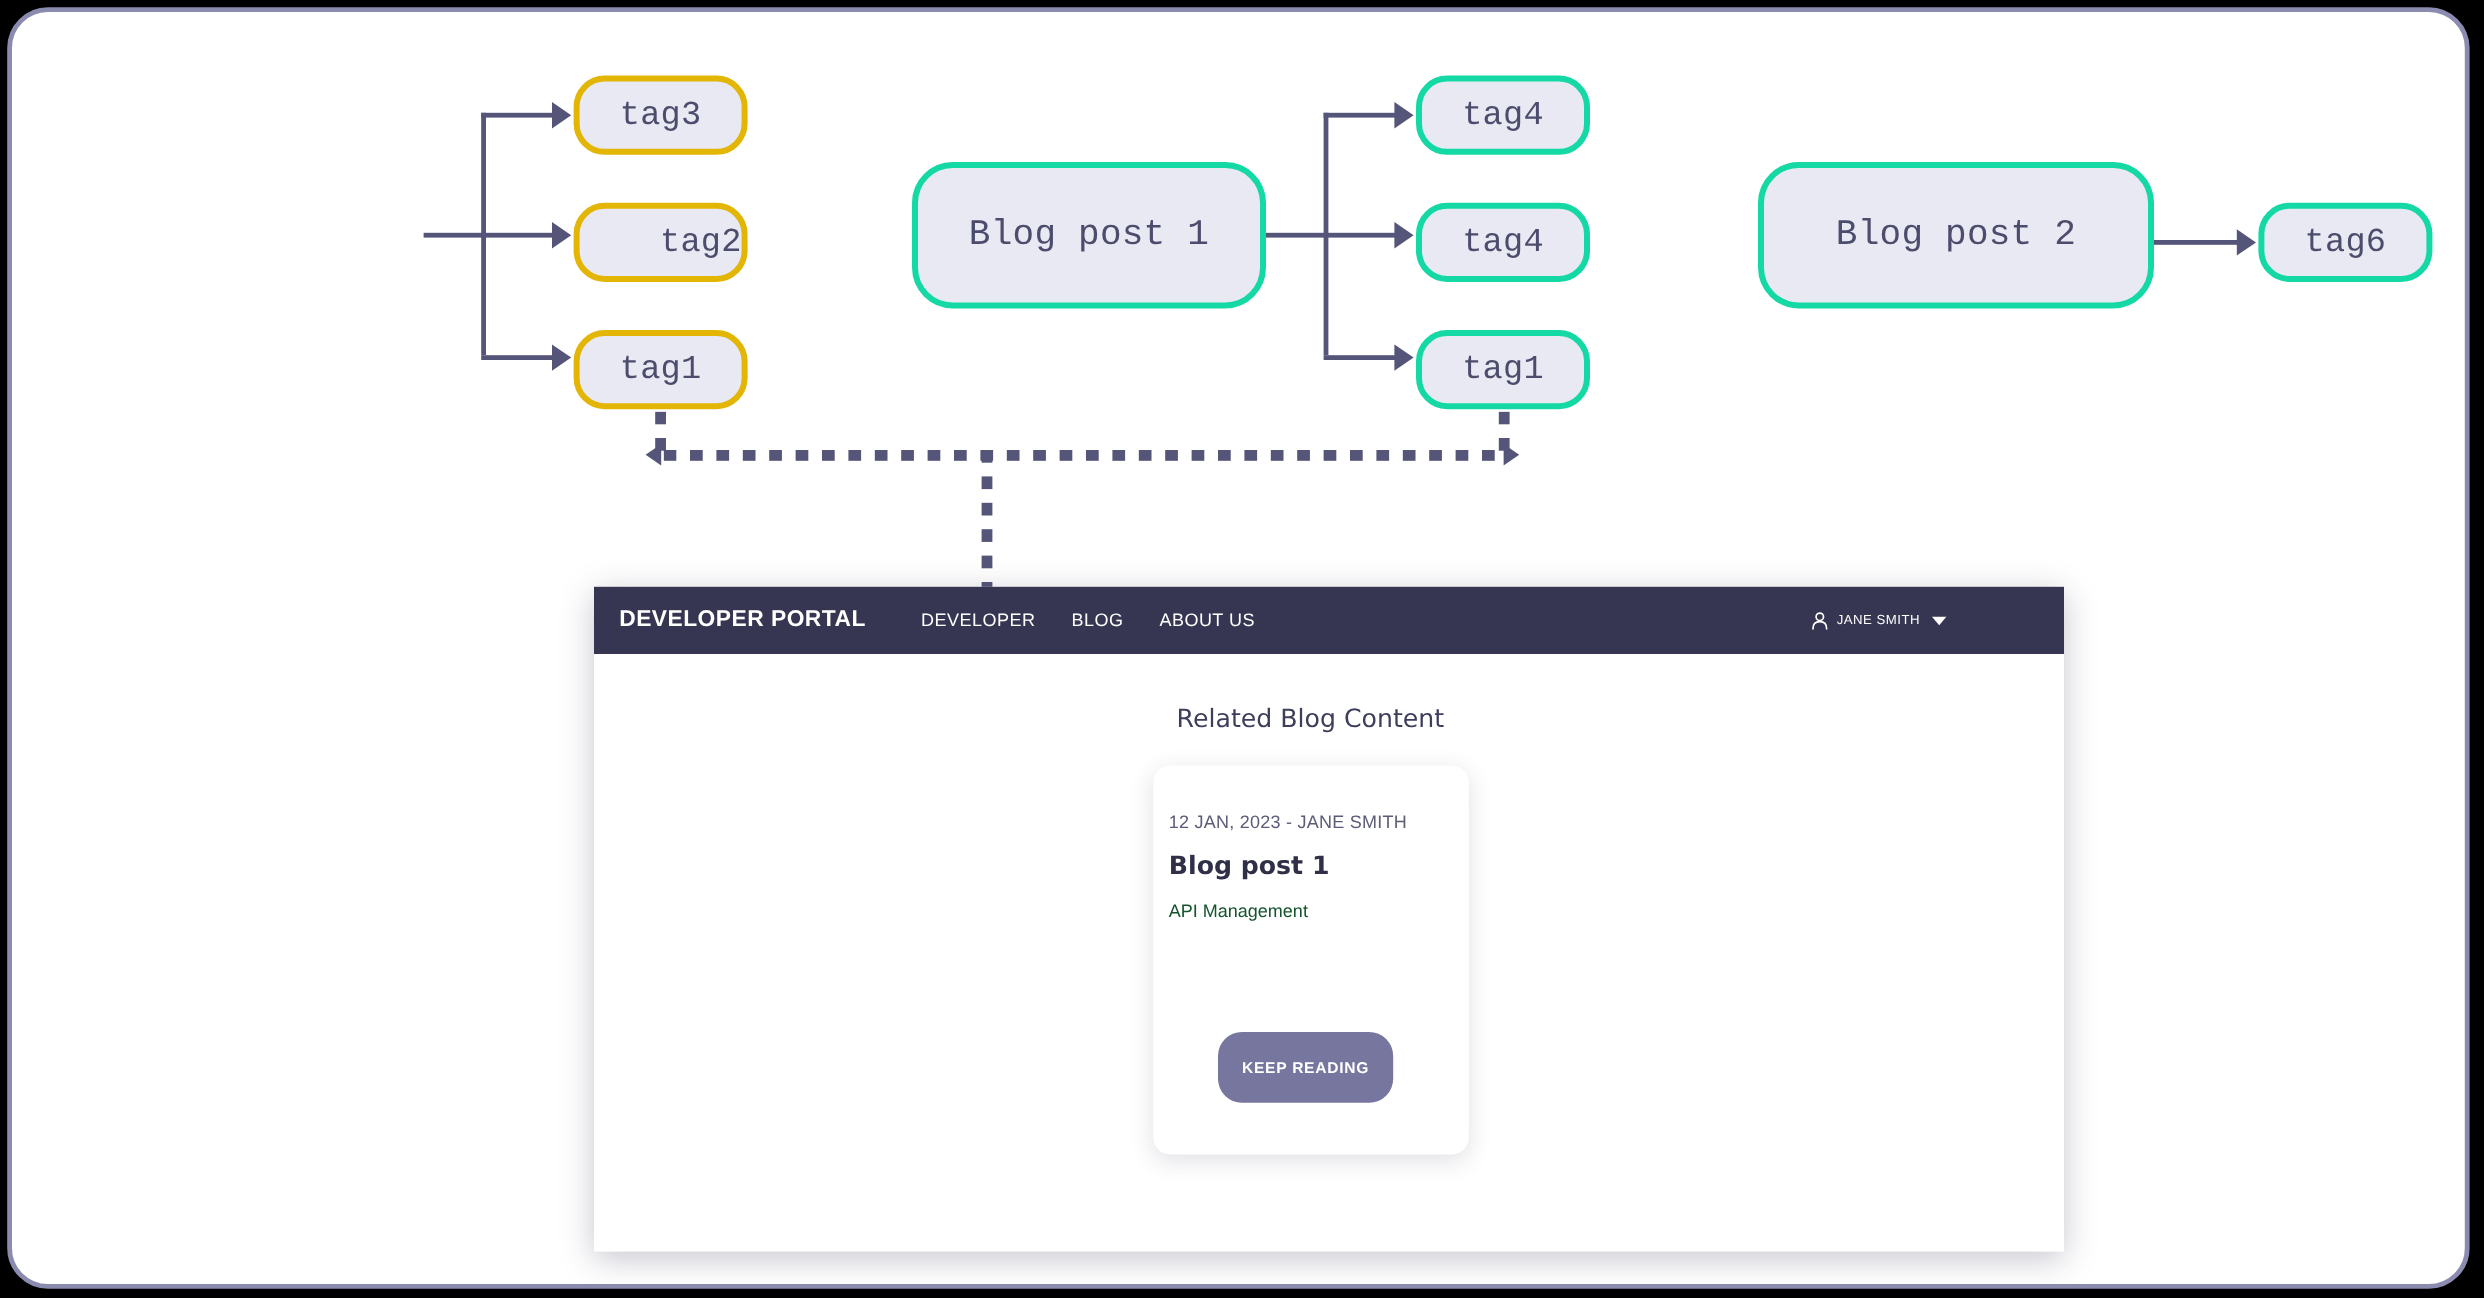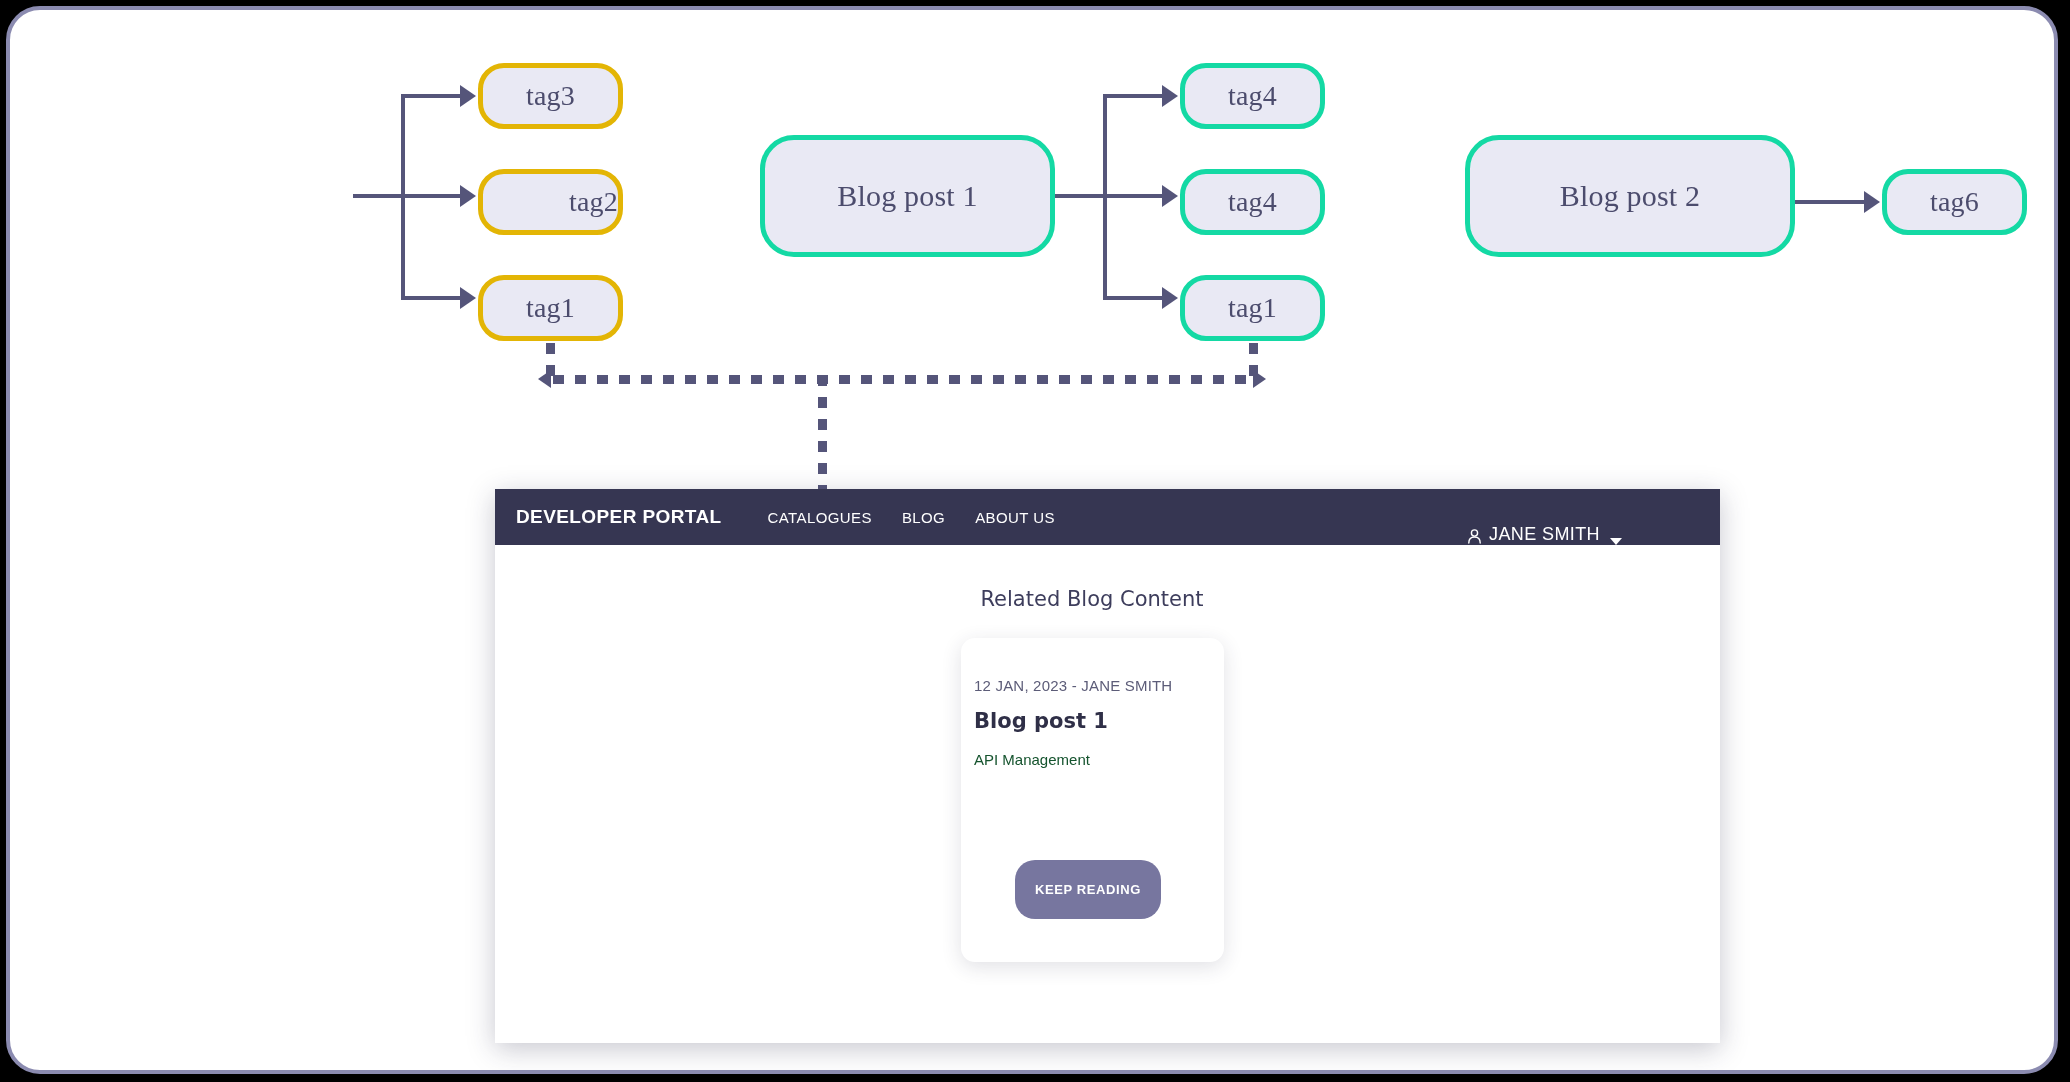--- a/index.html
+++ b/index.html
@@ -38,21 +38,21 @@
   
   .node {
     position: absolute;
     background: #e9e9f4;
     border-style: solid;
     box-sizing: border-box;
     display: flex;
     align-items: center;
     justify-content: center;
     color: #4c4c6d;
-    font-family: Liberation Serif, serif;
+    font-family: Liberation Mono, monospace;
     letter-spacing: 0.2px;
   }
   .node.big {
     border-radius: 34px;
     border-width: 5px;
     font-size: 30px;
   }
   .node.tag {
     border-radius: 26px;
     border-width: 5px;
@@ -161,24 +161,24 @@
     font-size: 15px;
     letter-spacing: 0.4px;
     white-space: nowrap;
   }
   #portal-user {
     position: absolute;
     right: 98px;
     top: 0;
     height: 56px;
     display: flex;
-    align-items: flex-end;
+    align-items: center;
     gap: 6px;
     color: #ffffff;
-    font-size: 18px;
+    font-size: 11px;
     letter-spacing: 0.4px;
     white-space: nowrap;
   }
   #portal-user svg { display: block; }
   .caret-down {
     width: 0; height: 0;
     border-left: 6px solid transparent;
     border-right: 6px solid transparent;
     border-top: 7px solid #ffffff;
     margin-left: 4px;
@@ -323,21 +323,21 @@
         <polyline points="8,8 30,34 8,60" fill="none" stroke="#55557a" stroke-width="13" stroke-linecap="round" stroke-linejoin="round"></polyline>
       </svg>
     </div>
 
     <div id="portal" style="left:0px; top:0px; position:absolute; left:485px; top:479px;">
 
       <div id="portal-header">
         <div id="portal-brand">DEVELOPER PORTAL</div>
 
         <div id="portal-nav">
-          <div class="nav-item">CATALOGUES</div>
+          <div class="nav-item">DEVELOPER</div>
           <div class="nav-item">BLOG</div>
           <div class="nav-item">ABOUT US</div>
         </div>
 
         <div id="portal-user">
           <span>
             <svg width="17" height="17" viewBox="0 0 17 17" aria-hidden="true">
               <circle cx="8.5" cy="5" r="3.1" fill="none" stroke="#ffffff" stroke-width="1.4"></circle>
               <path d="M2.8 15 C2.8 10.6 5.4 9 8.5 9 C11.6 9 14.2 10.6 14.2 15" fill="none" stroke="#ffffff" stroke-width="1.4" stroke-linecap="round"></path>
             </svg>

